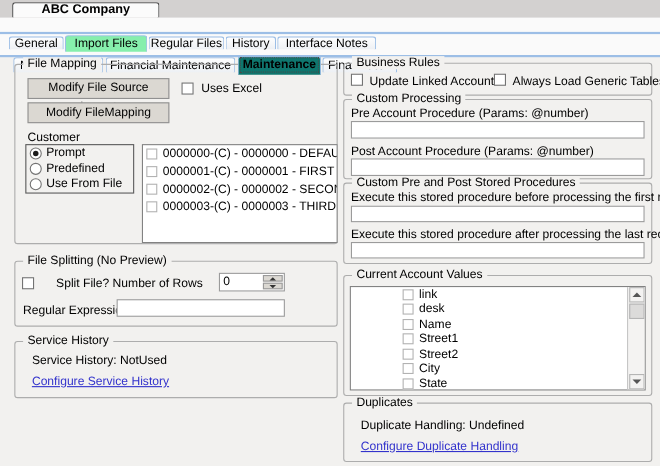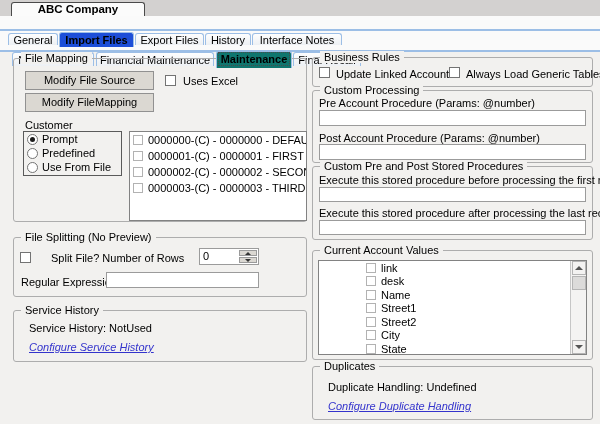--- a/index.html
+++ b/index.html
@@ -11,21 +11,21 @@
   .l1-tab { position:absolute; left:11px; top:2px; width:134px; height:14px; background:#fbfbfb;
             border:1px solid #4a4a4a; border-bottom:none; border-radius:3px 3px 0 0;
             font-weight:bold; font-size:11.5px; text-align:center; line-height:13px; z-index:3; }
   .page  { position:absolute; left:0; top:16px; width:600px; height:408px; background:#fafafa; }
   .content-bg { position:absolute; left:0; top:52px; width:600px; height:372px; background:#f2f1ef; }
 
   
   .tab { position:absolute; border:1px solid #9cbee6; border-bottom:none; border-radius:3px 3px 0 0;
          background:linear-gradient(#fefefe,#edf0f4); text-align:center; font-size:11px; cursor:default; z-index:2; }
   .row2 .tab { top:17px; height:12px; line-height:12px; }
-  .row2 .tab.sel { top:16px; height:15px; line-height:14px; font-weight:bold; background:#1d4ed8; z-index:6; }
+  .row2 .tab.sel { top:16px; height:15px; line-height:14px; font-weight:normal; background:#86efac; z-index:6; }
   .row3 .tab { top:36px; height:14px; line-height:14px; }
   .row3 .tab.sel { top:35px; height:17px; line-height:15px; font-weight:bold; background:#0f766e; z-index:6; }
   .focus-dotted { outline:1px dotted #4a4a4a; padding:0 2px; }
   .hline { position:absolute; left:0; width:600px; height:2px; background:#9cbee6; z-index:4; }
 
   
   .group { position:absolute; border:1px solid #adadad; border-radius:3px; z-index:5; }
   .legend { position:absolute; top:-7px; left:7px; background:#f2f1ef; padding:0 4px; white-space:nowrap; }
 
   .btn { position:absolute; background:#dbd8d2; border:1px solid #919191; text-align:center;
@@ -41,21 +41,21 @@
   .radio.sel::after { content:""; position:absolute; left:2px; top:2px; width:5px; height:5px; border-radius:50%; background:#1c1c1c; }
 
   .listbox { position:absolute; background:#fff; border:1px solid #828282; overflow:hidden; }
   .listrow { display:flex; align-items:center; gap:5px; white-space:nowrap; overflow:hidden; padding-left:3px; }
   .listbox.files .listrow { height:16px; }
   .listbox.vals  .listrow { height:13.5px; }
 
   .field { position:absolute; background:#fff; border:1px solid #9b9b9b; font:11px "Liberation Sans", sans-serif; padding:1px 3px; }
   input.field { outline:none; }
 
-  .link { position:absolute; color:#3333cc; text-decoration:underline; cursor:pointer; white-space:nowrap;font-style:italic; }
+  .link { position:absolute; color:#3333cc; text-decoration:underline; cursor:pointer; white-space:nowrap; }
 
   
   .spin { position:absolute; background:#fff; border:1px solid #9b9b9b; }
   .spin .val { position:absolute; left:3px; top:1px; }
   .spinbtn { position:absolute; right:1px; width:18px; height:6px; background:#dbd8d2; border:1px solid #9a9a9a;
              display:flex; align-items:center; justify-content:center; }
   .spinbtn.up { top:1px; } .spinbtn.dn { bottom:1px; }
   .tri-up { width:0; height:0; border-left:3px solid transparent; border-right:3px solid transparent; border-bottom:3px solid #333; }
   .tri-dn { width:0; height:0; border-left:3px solid transparent; border-right:3px solid transparent; border-top:3px solid #333; }
 
@@ -73,21 +73,21 @@
 
 <div class="screen">
 
   <div class="l1-tab">ABC Company</div>
 
   <div class="page">
 
     <div class="row2">
       <div class="tab" style="left:8px; width:50px;">General</div>
       <div class="tab sel" style="left:59px; width:75px;">Import Files</div>
-      <div class="tab" style="left:135px; width:69px;">Export Files</div>
+      <div class="tab" style="left:135px; width:69px;">Regular Files</div>
       <div class="tab" style="left:205px; width:46px;">History</div>
       <div class="tab" style="left:252px; width:90px;">Interface Notes</div>
     </div>
     <div class="hline" style="top:13px;"></div>
 
     <div class="row3">
       <div class="tab" style="left:12px; width:82px;">New Business</div>
       <div class="tab" style="left:96px; width:118px;">Financial Maintenance</div>
       <div class="tab sel" style="left:216px; width:76px;"><span class="focus-dotted">Maintenance</span></div>
       <div class="tab" style="left:293px; width:68px;">Final Recall</div>

